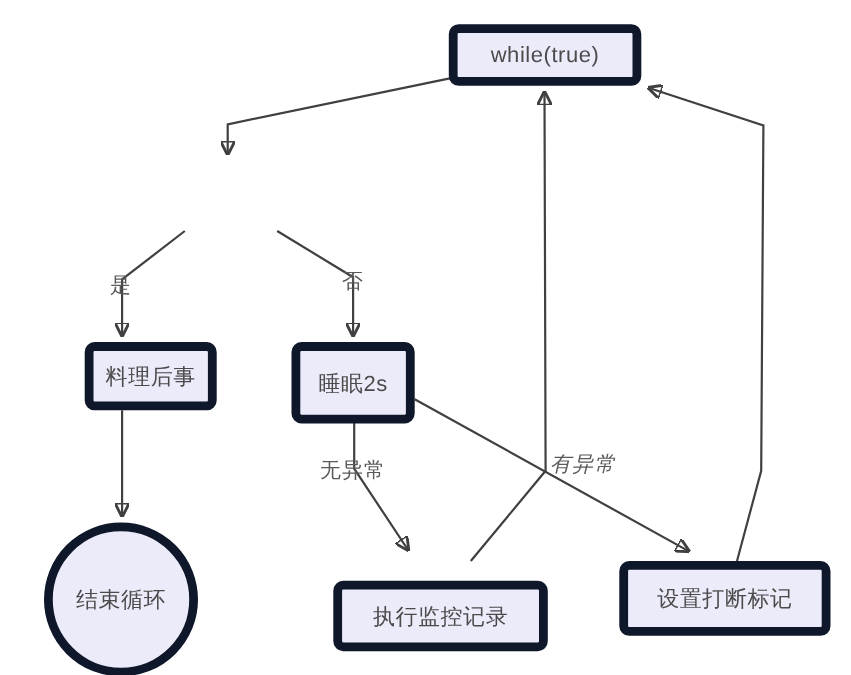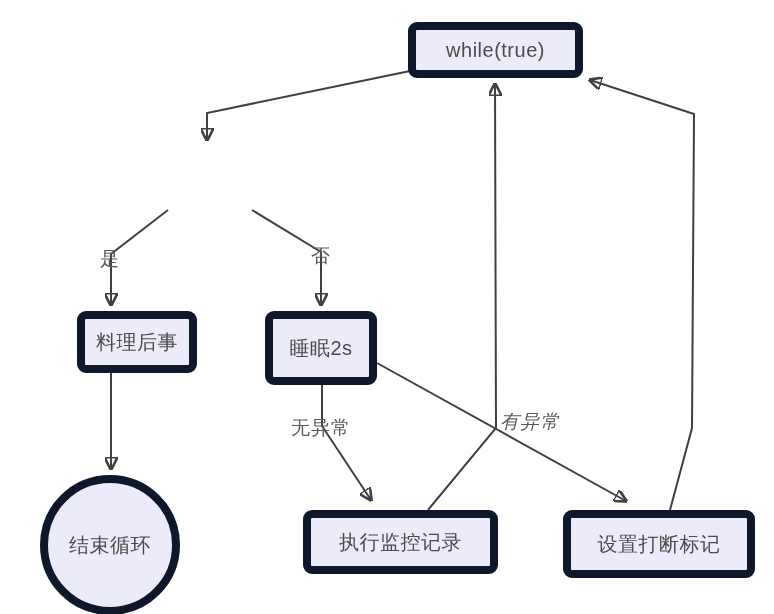--- a/index.html
+++ b/index.html
@@ -48,21 +48,21 @@
     color: #5a5a5a;
     font-size: 19px;
     white-space: nowrap;
     letter-spacing: 1px;
   }
   
   #node-while        { left: 408px; top: 22px;  width: 175px; height: 56px; }
   #node-interrupted  { left: 94px;  top: 146px; width: 224px; height: 64px; }
   #node-cleanup      { left: 40px;  top: 311px; width: 120px; height: 62px; margin-left: 37px; }
   #node-sleep        { left: 265px; top: 311px; width: 112px; height: 74px; }
-  #node-monitor      { left: 303px; top: 510px; width: 195px; height: 64px; }
+  #node-monitor      { left: 303px; top: 528px; width: 195px; height: 64px; }
   #node-setflag      { left: 563px; top: 510px; width: 192px; height: 68px; }
   #node-end          { left: 40px;  top: 475px; width: 140px; height: 140px; }
   
   #label-yes           { left: 110px; top: 259px; }
   #label-no            { left: 321px; top: 256px; }
   #label-no-exception  { left: 321px; top: 428px; }
   #label-has-exception { left: 530px; top: 422px; font-style: italic; }
 </style>
 </head>
 <body>

